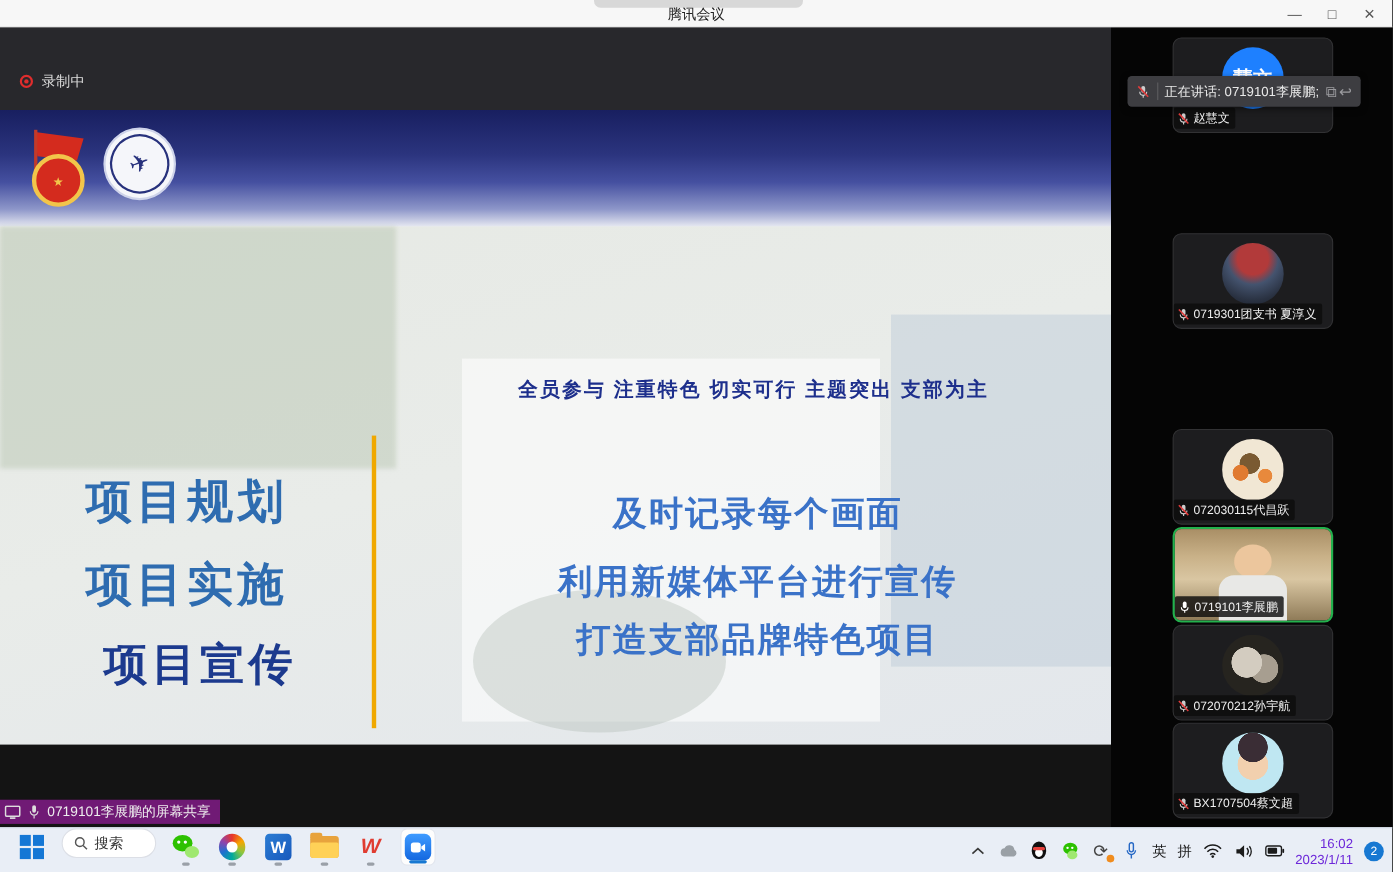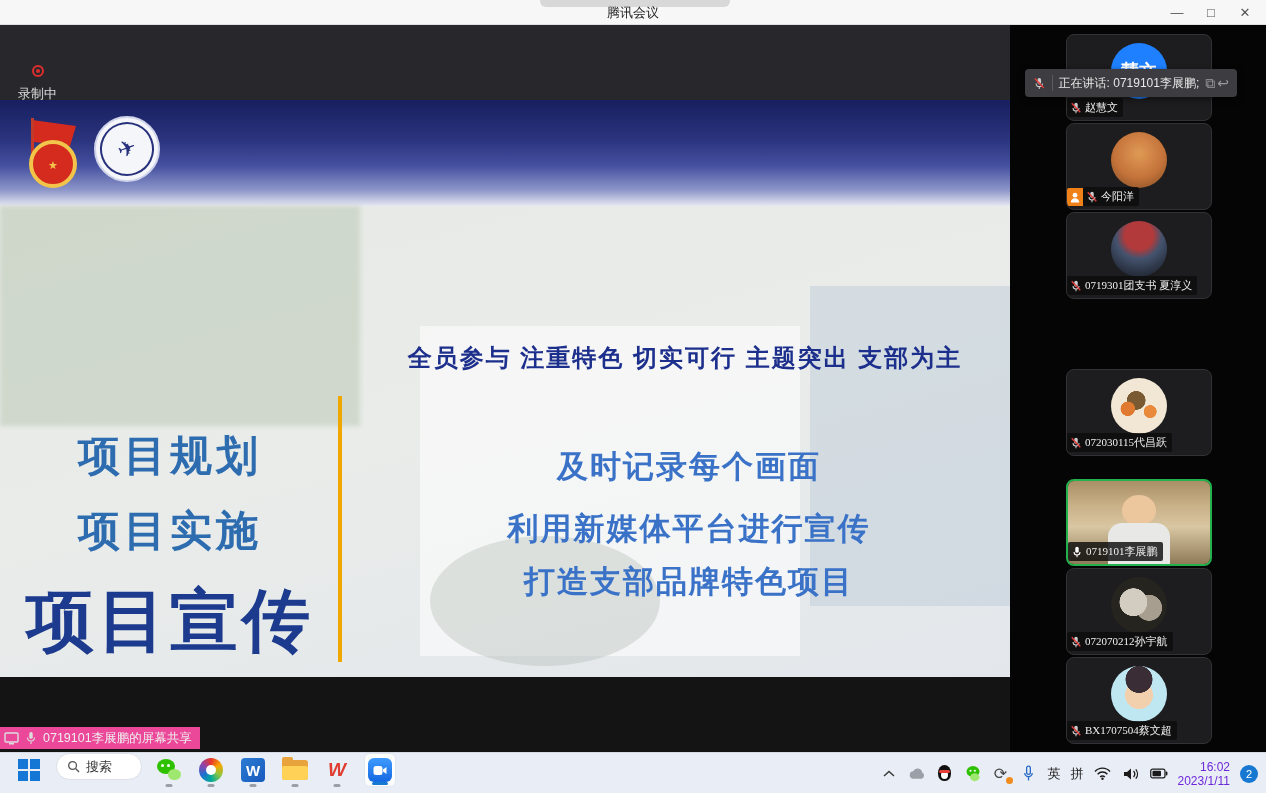--- a/index.html
+++ b/index.html
@@ -9,21 +9,21 @@
 
   
   .titlebar { position:absolute; left:0; top:0; width:1266px; height:25px; background:#f7f7f7; border-bottom:1px solid #e0e0e0; }
   .notch { position:absolute; left:540px; top:0; width:190px; height:7px; background:#d8d8d8; border-radius:0 0 6px 6px; }
   .win-title { position:absolute; left:0; right:0; top:4px; text-align:center; font-size:13px; color:#222; }
   .win-controls { position:absolute; right:6px; top:0; height:25px; display:flex; align-items:center; gap:4px; }
   .win-btn { width:30px; height:22px; display:flex; align-items:center; justify-content:center; font-size:13px; color:#555; cursor:default; }
 
   
   .meeting-top { position:absolute; left:0; top:25px; width:1010px; height:75px; background:#28282c; }
-  .recording { position:absolute; left:18px; top:65px; display:flex; align-items:center; gap:8px;flex-direction:column; }
+  .recording { position:absolute; left:18px; top:65px; display:flex; align-items:center; gap:8px; }
   .rec-dot { width:12px; height:12px; border:2px solid #e02d2d; border-radius:50%; position:relative; }
   .rec-dot::after { content:""; position:absolute; left:2px; top:2px; width:4px; height:4px; background:#e02d2d; border-radius:50%; }
   .recording span { color:#ddd; font-size:13px; }
   .below-slide { position:absolute; left:0; top:677px; width:1010px; height:75px; background:#141414; }
 
   
   .slide { position:absolute; left:0; top:100px; width:1010px; height:577px; background:#e9ebe8; overflow:hidden; }
   .slide-header { position:absolute; left:0; top:0; width:1010px; height:106px;
      background:linear-gradient(180deg,#181f60 0%,#2b347e 38%,#4550a0 62%,#8d96c9 85%,#e6e8f1 100%); }
   .league-emblem { position:absolute; left:24px; top:16px; width:58px; height:74px; }
@@ -36,37 +36,37 @@
 
   .slide-body { position:absolute; left:0; top:106px; width:1010px; height:471px;
      background:linear-gradient(165deg,#e6e9e4 0%,#e9ece9 45%,#e3e7ec 100%); }
   .ph { position:absolute; pointer-events:none; }
   .ph1 { left:0; top:0; width:360px; height:220px; background:rgba(148,168,138,0.28); filter:blur(2px); }
   .ph2 { left:420px; top:120px; width:380px; height:330px; background:rgba(255,255,255,0.55); }
   .ph3 { left:810px; top:80px; width:200px; height:320px; background:rgba(186,202,216,0.45); }
   .ph4 { left:430px; top:330px; width:230px; height:130px; border-radius:50%; background:rgba(172,184,176,0.35); }
 
   .tagline { position:absolute; left:360px; top:136px; width:650px; text-align:center;
-     color:#1d2f8c; font-size:24px; font-weight:700; letter-spacing:2px; white-space:nowrap; }
+     color:#1d2f8c; font-size:18px; font-weight:700; letter-spacing:2px; white-space:nowrap; }
   .left-item { position:absolute; left:0; width:340px; text-align:center; font-weight:700; }
   .li-0 { top:222px; font-size:42px; color:#2e6cb0; letter-spacing:4px; }
   .li-1 { top:297px; font-size:42px; color:#2e6cb0; letter-spacing:4px; }
-  .li-2 { top:370px; font-size:68px; color:#1c3a8e; letter-spacing:4px; }
+  .li-2 { top:370px; font-size:40px; color:#1c3a8e; letter-spacing:4px;margin-left:12px; }
   .v-divider { position:absolute; left:338px; top:190px; width:4px; height:266px; background:#f0a800; }
   .right-item { position:absolute; left:364px; width:650px; text-align:center; font-weight:700; color:#3a72c8; font-size:31px; letter-spacing:2px; }
   .ri-0 { top:240px; } .ri-1 { top:302px; } .ri-2 { top:355px; }
 
   
-  .share-badge { position:absolute; left:0px; top:727px; height:22px; background:#ec4899; display:flex; align-items:center; gap:6px; padding:0 8px 0 4px; }
+  .share-badge { position:absolute; left:0px; top:727px; height:22px; background:#701a75; display:flex; align-items:center; gap:6px; padding:0 8px 0 4px; }
   .share-badge span { color:#eee; font-size:12.5px; white-space:nowrap; }
 
   
-  .sidebar { position:absolute; left:1010px; top:25px; width:256px; height:727px; background:#050505;font-family:Liberation Serif, serif; }
+  .sidebar { position:absolute; left:1010px; top:25px; width:256px; height:727px; background:#050505; }
   .tile { position:absolute; left:56px; width:146px; height:87px; background:#1d1d1f; border:1px solid #323234; border-radius:8px; overflow:hidden; }
-  .t0{top:9px;} .t1{top:98px;} .t2{top:187px;} .t3{top:276px;} .t4{top:344px;}
+  .t0{top:9px;} .t1{top:98px;} .t2{top:187px;} .t3{top:276px;} .t4{top:365px;}
   .t5{top:454px; border:2px solid #23b14d;padding-left:21px;} .t6{top:543px;} .t7{top:632px;}
   .avatar { position:absolute; left:50%; top:8px; transform:translateX(-50%); width:56px; height:56px; border-radius:50%; }
   .av-initials { background:#1e80ff; display:flex; align-items:center; justify-content:center; color:#fff; font-size:18px; font-weight:700; }
   .av-cat { background:radial-gradient(circle at 50% 38%, #e09a55 0%, #c4733a 55%, #7c4a22 100%); }
   .av-cap { background:radial-gradient(circle at 50% 26%, #b23a3a 0%, #b23a3a 28%, #44536e 46%, #2a3242 75%, #171c26 100%); }
   .av-field { background:linear-gradient(180deg,#9ec7e8 0%,#c4dcef 38%,#5c8643 52%,#2f5c28 100%); }
   .av-paint { background:radial-gradient(circle at 30% 55%, #e07a30 0 14%, transparent 15%),
               radial-gradient(circle at 70% 60%, #e8893c 0 12%, transparent 13%),
               radial-gradient(circle at 45% 40%, #7a5a32 0 20%, transparent 21%),
               #f1e7d4; }
@@ -209,40 +209,20 @@
             <rect x="5" y="1" width="4" height="7" rx="2" fill="#ccc"></rect>
             <path d="M3.5 7a3.5 3.5 0 0 0 7 0" stroke="#ccc" stroke-width="1.2" fill="none"></path>
             <line x1="7" y1="10.5" x2="7" y2="13" stroke="#ccc" stroke-width="1.2"></line>
             <line x1="2" y1="1.5" x2="12" y2="12" stroke="#e23b3b" stroke-width="1.6"></line>
           </svg>
           <span>赵慧文</span>
         </div>
       </div>
     </div>
 
-    <div class="tile t1">
-      <div class="avatar av-cat"></div>
-      <div class="name-row">
-        <div class="host-badge">
-          <svg width="10" height="11" viewBox="0 0 10 11">
-              <circle cx="5" cy="3.2" r="2.4" fill="#fff"></circle>
-              <path d="M0.8 10.5a4.2 4.2 0 0 1 8.4 0z" fill="#fff"></path>
-            </svg>
-        </div>
-        <div class="name-badge">
-          <svg width="12" height="12" viewBox="0 0 14 14">
-            <rect x="5" y="1" width="4" height="7" rx="2" fill="#ccc"></rect>
-            <path d="M3.5 7a3.5 3.5 0 0 0 7 0" stroke="#ccc" stroke-width="1.2" fill="none"></path>
-            <line x1="7" y1="10.5" x2="7" y2="13" stroke="#ccc" stroke-width="1.2"></line>
-            <line x1="2" y1="1.5" x2="12" y2="12" stroke="#e23b3b" stroke-width="1.6"></line>
-          </svg>
-          <span>今阳洋</span>
-        </div>
-      </div>
-    </div>
 
     <div class="tile t2">
       <div class="avatar av-cap"></div>
       <div class="name-row">
         <div class="name-badge">
           <svg width="12" height="12" viewBox="0 0 14 14">
             <rect x="5" y="1" width="4" height="7" rx="2" fill="#ccc"></rect>
             <path d="M3.5 7a3.5 3.5 0 0 0 7 0" stroke="#ccc" stroke-width="1.2" fill="none"></path>
             <line x1="7" y1="10.5" x2="7" y2="13" stroke="#ccc" stroke-width="1.2"></line>
             <line x1="2" y1="1.5" x2="12" y2="12" stroke="#e23b3b" stroke-width="1.6"></line>

